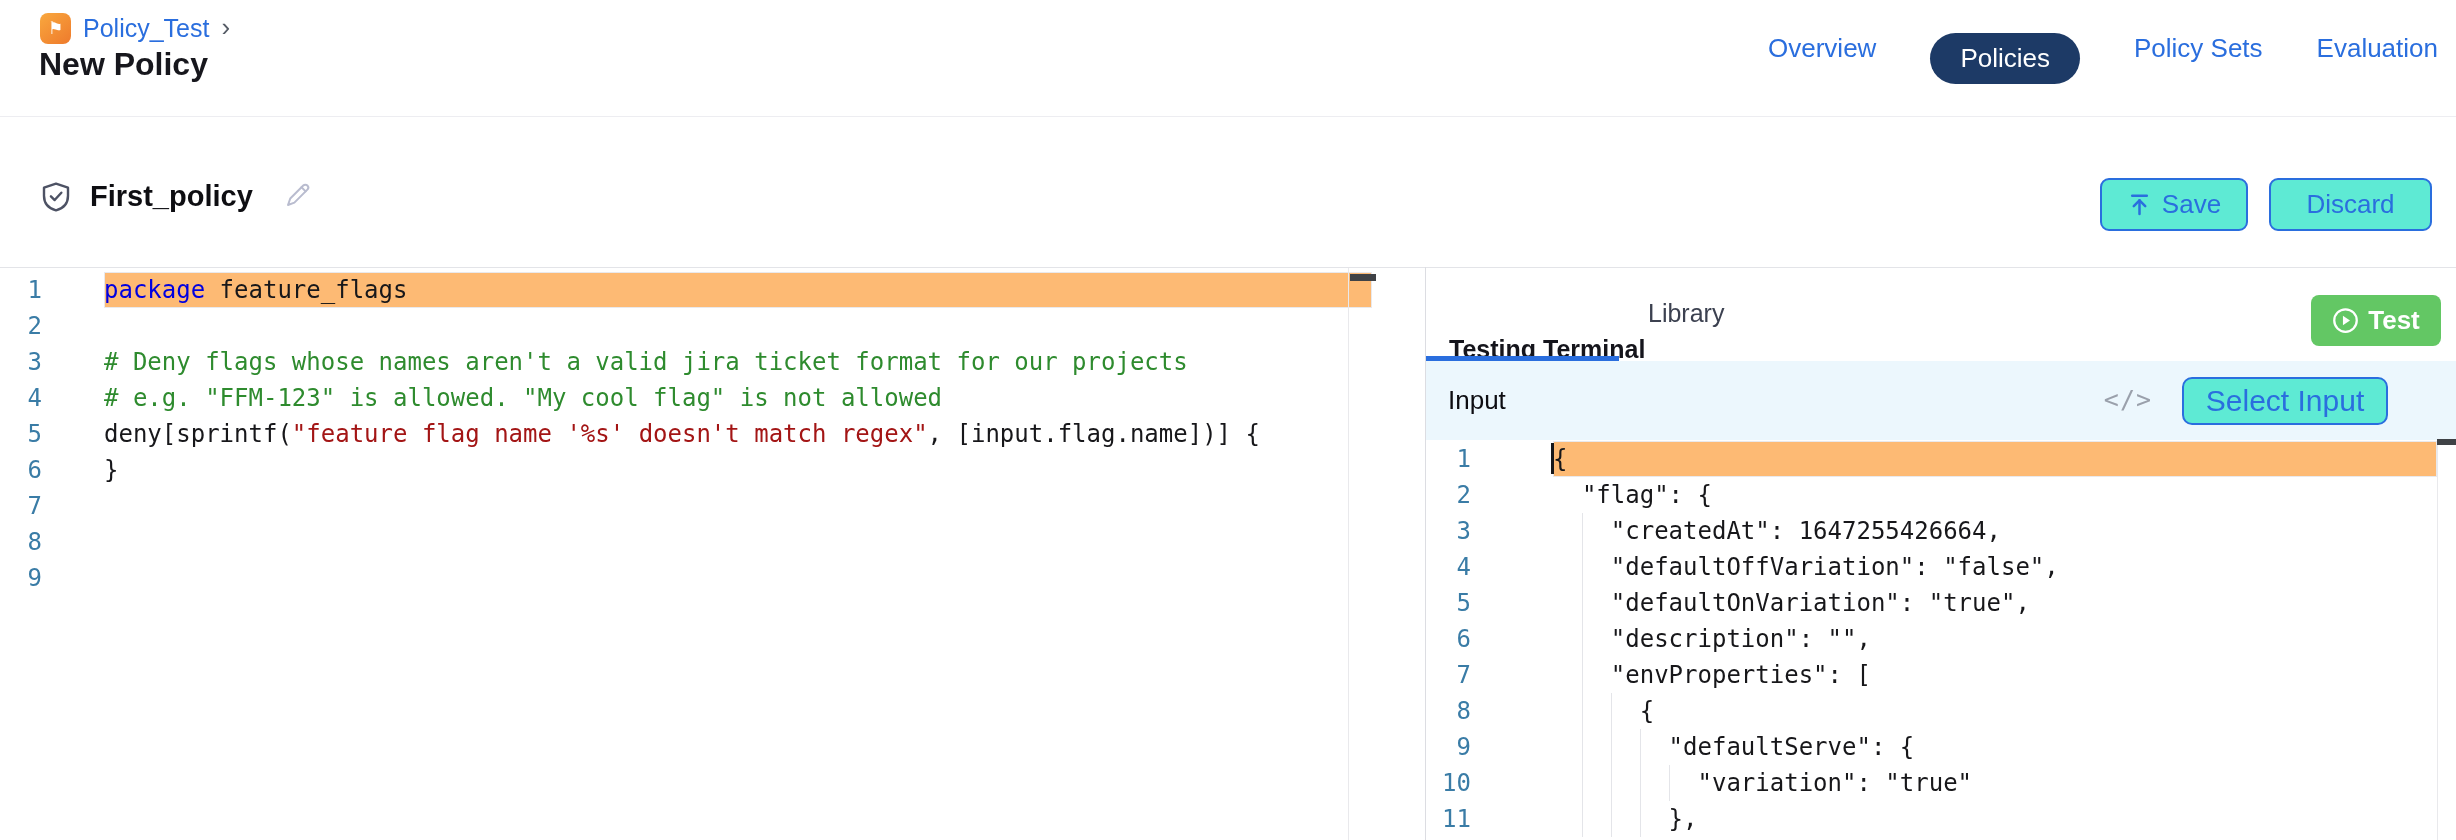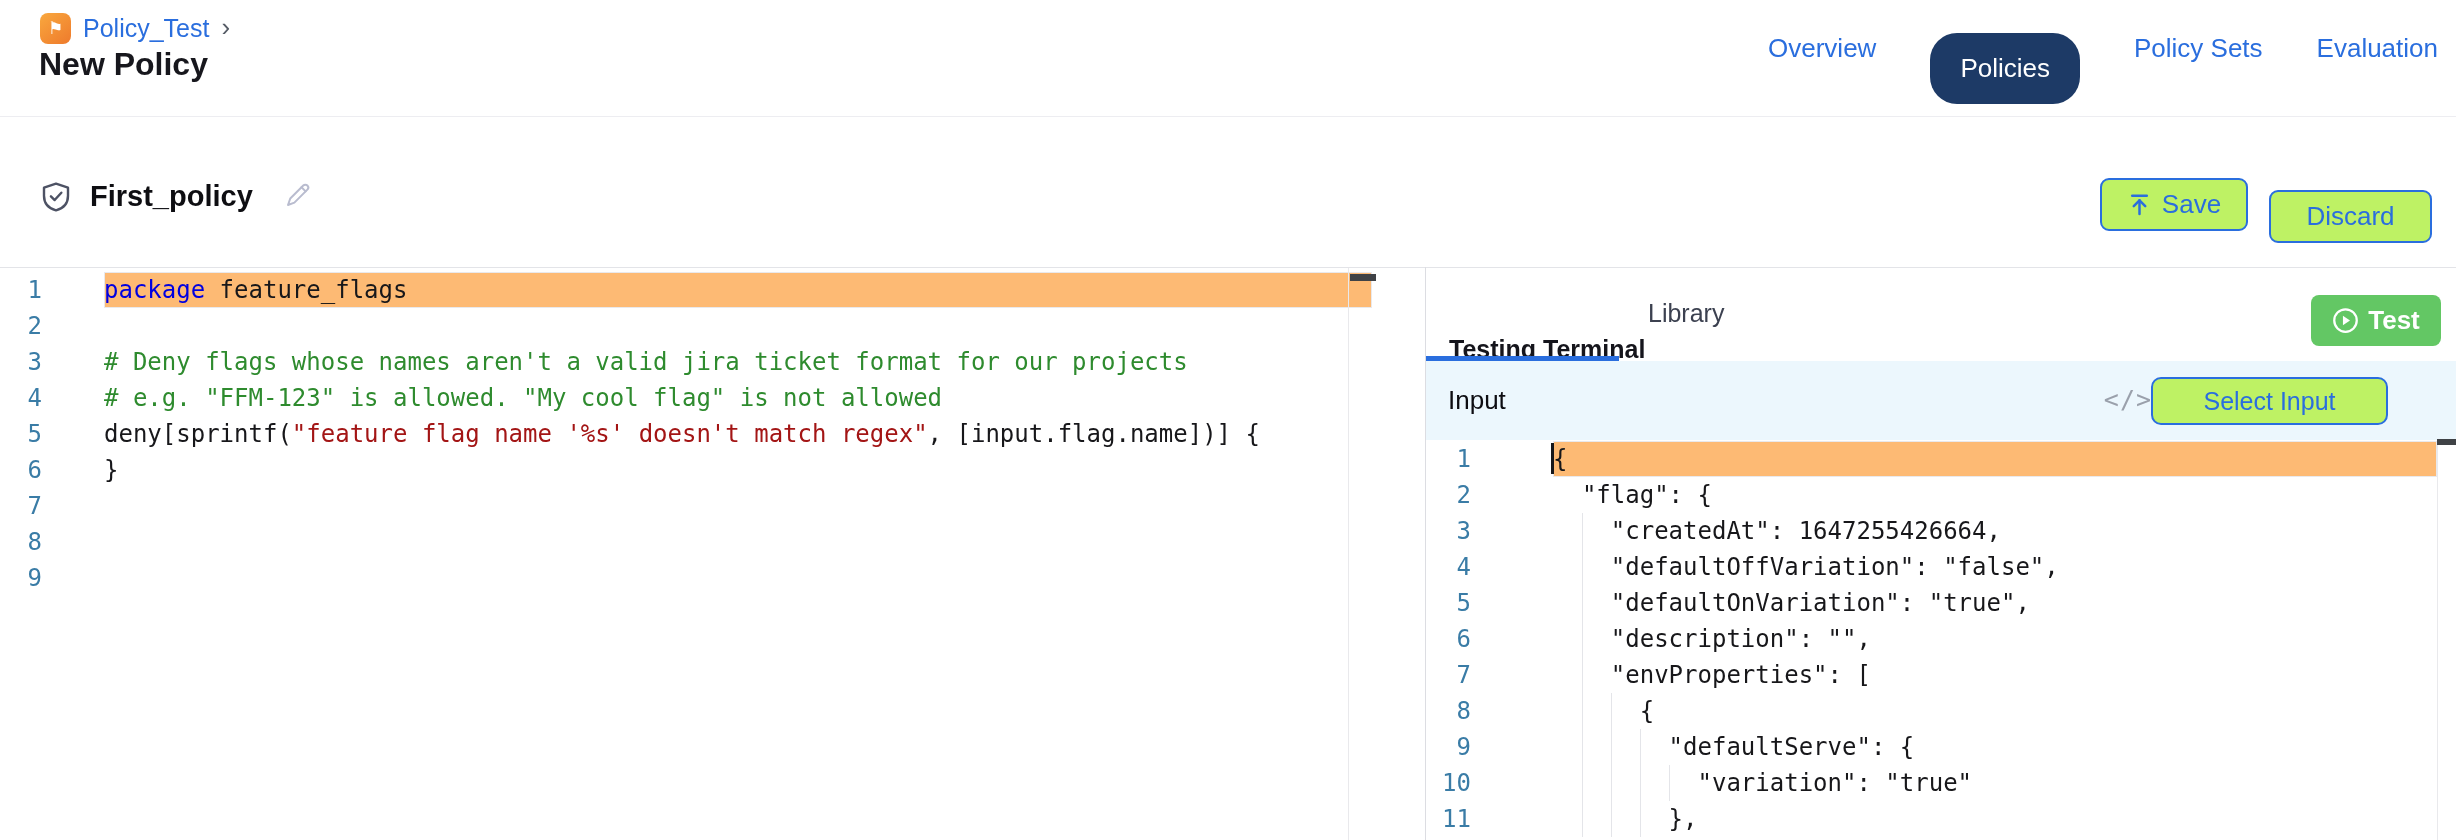--- a/index.html
+++ b/index.html
@@ -10,31 +10,31 @@
   }
   
   .page-header { position:absolute; left:0; top:0; width:2456px; height:117px; background:#fff; border-bottom:1px solid #ededf1; }
   .breadcrumb { position:absolute; left:40px; top:13px; display:flex; align-items:center; gap:12px; }
   .ff-icon { width:31px; height:31px; border-radius:8px; background:linear-gradient(140deg,#f9a83e,#ee7a2c); display:flex; align-items:center; justify-content:center; color:#fff; font-size:17px; }
   .breadcrumb-link { color:var(--accent); font-size:25px; font-weight:500; text-decoration:none; cursor:pointer; }
   .breadcrumb-chevron { color:#565c66; font-size:26px; line-height:1; padding-bottom:4px; }
   .page-title { position:absolute; left:39px; top:46px; font-size:32px; font-weight:700; color:#17171d; }
   .top-nav { position:absolute; top:33px; right:18px; display:flex; gap:54px; }
   .nav-item { font-size:26px; font-weight:500; color:var(--accent); cursor:pointer; }
-  .nav-item.active { background:var(--navy); color:#fff; padding:20px 30px; border-radius:27px; }
+  .nav-item.active { background:var(--navy); color:#fff; padding:10px 30px; border-radius:27px; }
   
   .toolbar { position:absolute; left:0; top:118px; width:2456px; height:149px; background:#fff; }
   .policy-id { position:absolute; left:40px; top:62px; display:flex; align-items:flex-start; gap:18px; }
   .policy-name { font-size:29px; font-weight:700; color:#0e0e12; }
   .edit-pencil { margin-left:12px; cursor:pointer; display:flex; }
   .btn-outline { display:flex; align-items:center; justify-content:center; gap:10px;
-    border:2px solid var(--accent); border-radius:9px; background:#bef264; color:var(--accent);
+    border:2px solid var(--accent); border-radius:9px; background:#5eead4; color:var(--accent);
     font-family:"Liberation Sans",sans-serif; font-size:26px; font-weight:500; cursor:pointer; }
   .save-btn { position:absolute; top:60px; right:208px; width:148px; height:53px; }
-  .discard-btn { position:absolute; top:60px; right:24px; width:163px; height:53px;margin-top:12px; }
+  .discard-btn { position:absolute; top:60px; right:24px; width:163px; height:53px; }
   
   .workspace { position:absolute; left:0; top:267px; width:2456px; height:573px; border-top:1px solid #e3e4e8; background:#fff; }
   .panel-divider { position:absolute; left:1425px; top:267px; width:1px; height:573px; background:#dcdde2; }
   
   .mono { font-family:"DejaVu Sans Mono", monospace; font-size:24px; line-height:36px; }
   .gutter { position:absolute; text-align:right; color:var(--linenum); }
   .gutter div { height:36px; }
   #rego-gutter { left:0; top:272px; width:42px; }
   #rego-code  { position:absolute; left:104px; top:272px; width:1268px; }
   #json-gutter { left:1426px; top:441px; width:45px; }
@@ -53,21 +53,21 @@
   .tab { position:absolute; top:299px; font-size:25px; cursor:pointer; }
   .tab-active { font-weight:700; color:#15151c;margin-top:36px; }
   .tab-idle { font-weight:400; color:#3c4150; }
   .tab-underline { position:absolute; left:1426px; top:356px; width:193px; height:5px; background:var(--accent); }
   .test-btn { position:absolute; left:2311px; top:295px; width:130px; height:51px; background:var(--green);
     border:none; border-radius:8px; color:#fff; font-size:26px; font-weight:700;
     display:flex; align-items:center; justify-content:center; gap:9px; cursor:pointer; font-family:"Liberation Sans",sans-serif; }
   .input-header { position:absolute; left:1426px; top:361px; width:1030px; height:79px; background:var(--panelblue); }
   .input-label { position:absolute; left:22px; top:24px; font-size:26px; color:#0d0d12; }
   .code-toggle-icon { position:absolute; right:304px; top:24px; font-size:25px; color:#9aa0ab; font-weight:500; letter-spacing:1px; cursor:pointer; font-family:"DejaVu Sans Mono",monospace; }
-  .select-input-btn { position:absolute; right:68px; top:16px; width:237px; height:48px; border-width:2px; border-radius:10px; font-size:25px; }
+  .select-input-btn { position:absolute; right:68px; top:16px; width:206px; height:48px; border-width:2px; border-radius:10px; font-size:30px; }
 </style>
 </head>
 <body>
 
 <div id="page">
 
   <div class="page-header">
     <div class="breadcrumb">
       <span class="ff-icon">⚑</span>
       <a class="breadcrumb-link">Policy_Test</a>

